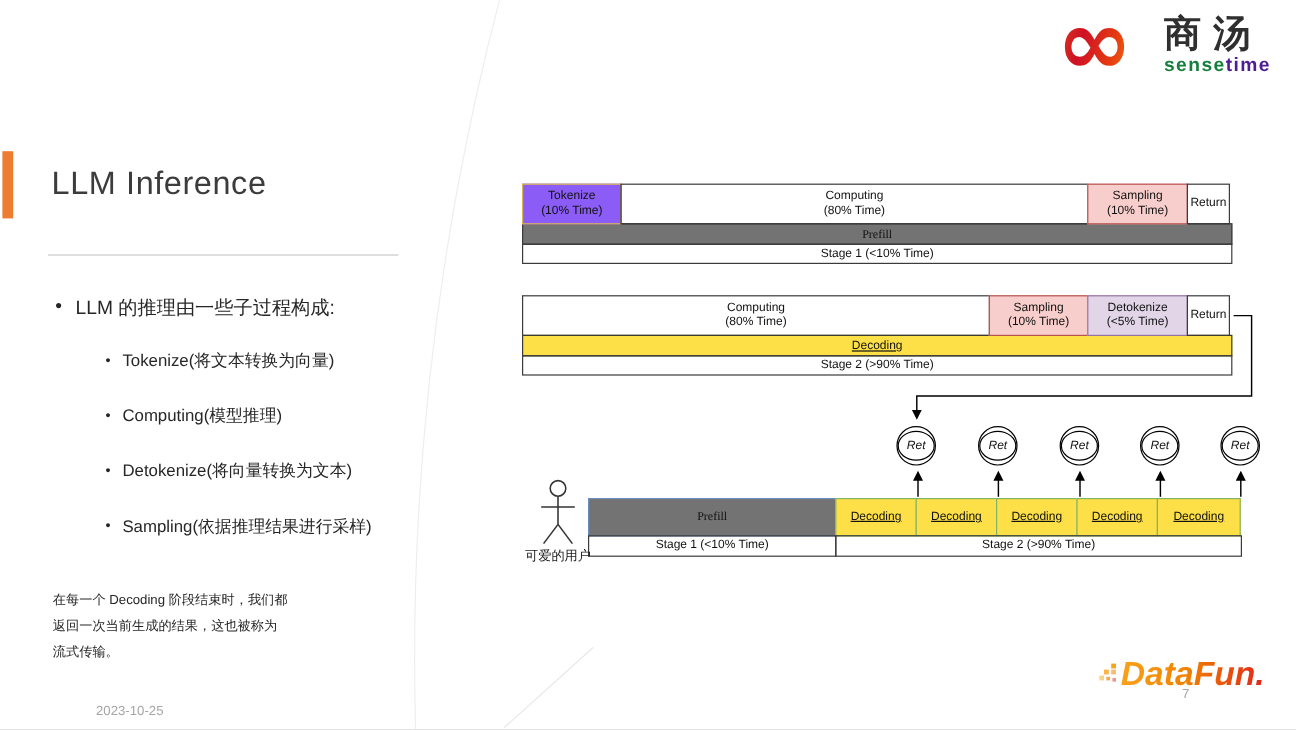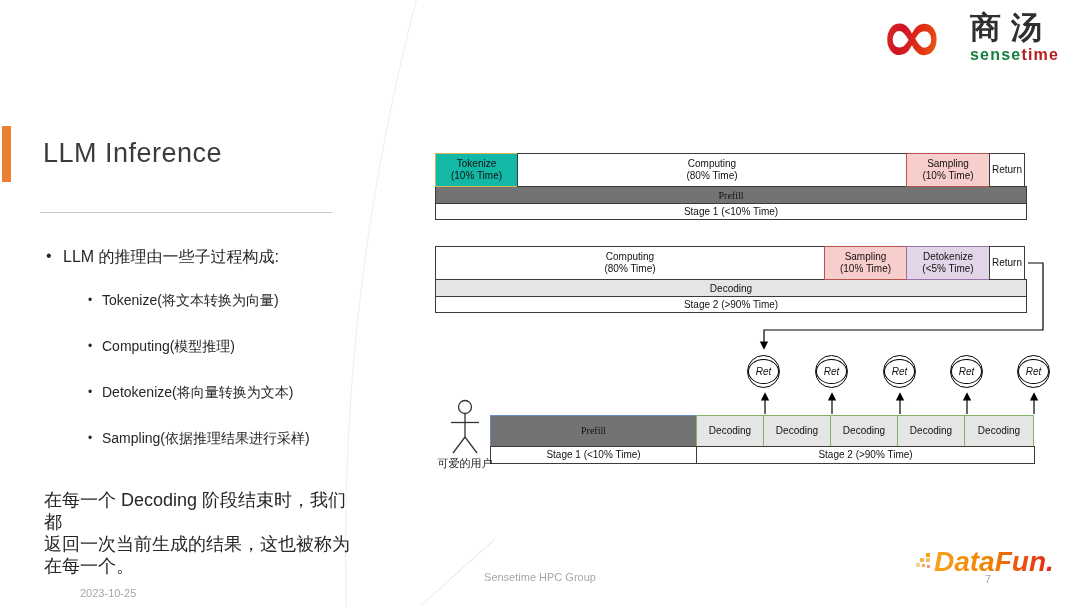--- a/index.html
+++ b/index.html
@@ -18,21 +18,21 @@
 
   .title { position:absolute; left:43px; top:138px; font-size:27px; color:#3c3c3c;
            font-weight:400; letter-spacing:.5px; }
   .title-rule { position:absolute; left:40px; top:212px; width:292px; height:0;
                 border-top:1px solid #c9c9c9; }
 
   .b1 { position:absolute; left:46px; top:247px; width:340px; font-size:16px; color:#262626; display:flex; }
   .b1 .dot { width:17px; }
   .b2 { position:absolute; left:88px; width:320px; font-size:14px; color:#262626; display:flex; }
   .b2 .dot { width:14px; font-size:12px; padding-top:1px; }
-  .note { position:absolute; left:44px; top:489px; width:312px; font-size:18px;
+  .note { position:absolute; left:44px; top:489px; width:312px; font-size:11px;
           line-height:22px; color:#262626; }
 
   
   .footer-date { position:absolute; left:80px; top:571px; font-size:11px; color:#a6a6a6;margin-top:16px; }
   .footer-center { position:absolute; left:0; right:0; top:571px; text-align:center;
                    font-size:11px; color:#a6a6a6; }
   .page-num { position:absolute; left:972px; top:573px; width:32px; text-align:center;
               font-size:11px; color:#a6a6a6; }
   .datafun { position:absolute; left:916px; top:546px; display:flex; align-items:center; }
   .datafun .word { font-size:28px; font-weight:bold; font-style:italic;
@@ -41,34 +41,34 @@
 
   
   .st-logo { position:absolute; left:862px; top:10px; display:flex; align-items:flex-start; }
   .st-swoosh { width:100px; font-size:76px; font-weight:bold; line-height:52px; text-align:center;
     font-family:"DejaVu Sans", sans-serif;
     background:linear-gradient(105deg,#E8640C 0%,#CE1126 40%,#E63B11 65%,#F7A815 100%);
     -webkit-background-clip:text; background-clip:text; color:transparent; }
   .st-text { display:flex; flex-direction:column; margin-left:8px; }
   .st-cn { font-size:31px; font-weight:bold; color:#2f2f2f; letter-spacing:10px; line-height:36px; white-space:nowrap; }
   .st-en { font-size:16px; font-weight:bold; letter-spacing:1.2px; line-height:18px; }
-  .st-en .sense { color:#15803d; } .st-en .time { color:#b91c1c;margin-top:28px; }
+  .st-en .sense { color:#15803d; } .st-en .time { color:#4c1d95;margin-top:28px; }
 
   
   .stack { position:absolute; }
   .stack > div + div { margin-top:-1px; }
   .cellrow { display:flex; }
   .cell { border:1px solid #3b3b3b; display:flex; flex-direction:column; align-items:center;
           justify-content:center; font-size:10px; line-height:12px; color:#111; text-align:center; }
   .cell + .cell { margin-left:-1px; }
-  .yellow { background:#14b8a6; border-color:#D6B656; }
+  .yellow { background:#8b5cf6; border-color:#D6B656; }
   .pink   { background:#F8CECC; border-color:#B85450; }
   .purple { background:#E1D5E7; border-color:#9673A6; }
   .blue   { background:#737373; border-color:#6C8EBF;font-family:Liberation Serif, serif; }
-  .green  { background:#e5e5e5; border-color:#82B366; }
+  .green  { background:#fde047; border-color:#82B366;text-decoration:underline; }
   .band { border:1px solid #3b3b3b; display:flex; align-items:center; justify-content:center;
           font-size:10px; color:#111; }
 
   
   .ret { position:absolute; width:33px; height:33px; border:1px solid #000; border-radius:50%;
          display:flex; align-items:center; justify-content:center; background:#fff; }
   .ret .inner { width:45px; height:25px; border:1px solid #000; border-radius:50%;
          display:flex; align-items:center; justify-content:center; font-size:10px; color:#111;font-style:italic; }
 
   .user-label { position:absolute; left:423px; top:456px; width:84px; text-align:center;
@@ -111,21 +111,21 @@
     <span class="dot">•</span>
     <span>Detokenize(将向量转换为文本)</span>
   </div>
   <div class="b2" style="top:430px">
     <span class="dot">•</span>
     <span>Sampling(依据推理结果进行采样)</span>
   </div>
   <div class="note">
     <div>在每一个 Decoding 阶段结束时，我们都</div>
     <div>返回一次当前生成的结果，这也被称为</div>
-    <div>在每一个。</div>
+    <div>流式传输。</div>
   </div>
 
   <div class="stack" style="left:435px; top:153px; width:592px;">
     <div class="cellrow">
       <div class="cell yellow" style="width:83px;height:34px">
         <span>Tokenize</span>
         <span>(10% Time)</span>
       </div>
       <div class="cell" style="width:390px;height:34px">
         <span>Computing</span>
@@ -213,21 +213,20 @@
     <g stroke="#333" stroke-width="1.3" fill="none">
       <circle cx="465" cy="407" r="6.5"></circle>
       <line x1="465" y1="413.5" x2="465" y2="437"></line>
       <line x1="451" y1="422.5" x2="479" y2="422.5"></line>
       <line x1="465" y1="437" x2="453" y2="453"></line>
       <line x1="465" y1="437" x2="477" y2="453"></line>
     </g>
   </svg>
 
   <div class="footer-date">2023-10-25</div>
-  <div class="footer-center">Sensetime HPC Group</div>
   <div class="datafun">
     <svg width="18" height="20" viewBox="0 0 18 20">
       <rect x="10" y="1" width="4" height="4" fill="#F9A11B"></rect>
       <rect x="4" y="6" width="4" height="4" fill="#F9A11B" opacity="0.8"></rect>
       <rect x="10" y="6" width="4" height="4" fill="#F08300" opacity="0.55"></rect>
       <rect x="0" y="11" width="4" height="4" fill="#F9A11B" opacity="0.5"></rect>
       <rect x="6" y="12" width="3" height="3" fill="#F08300" opacity="0.7"></rect>
       <rect x="11" y="13" width="3" height="3" fill="#E1251B" opacity="0.5"></rect>
     </svg>
     <span class="word">DataFun.</span>

